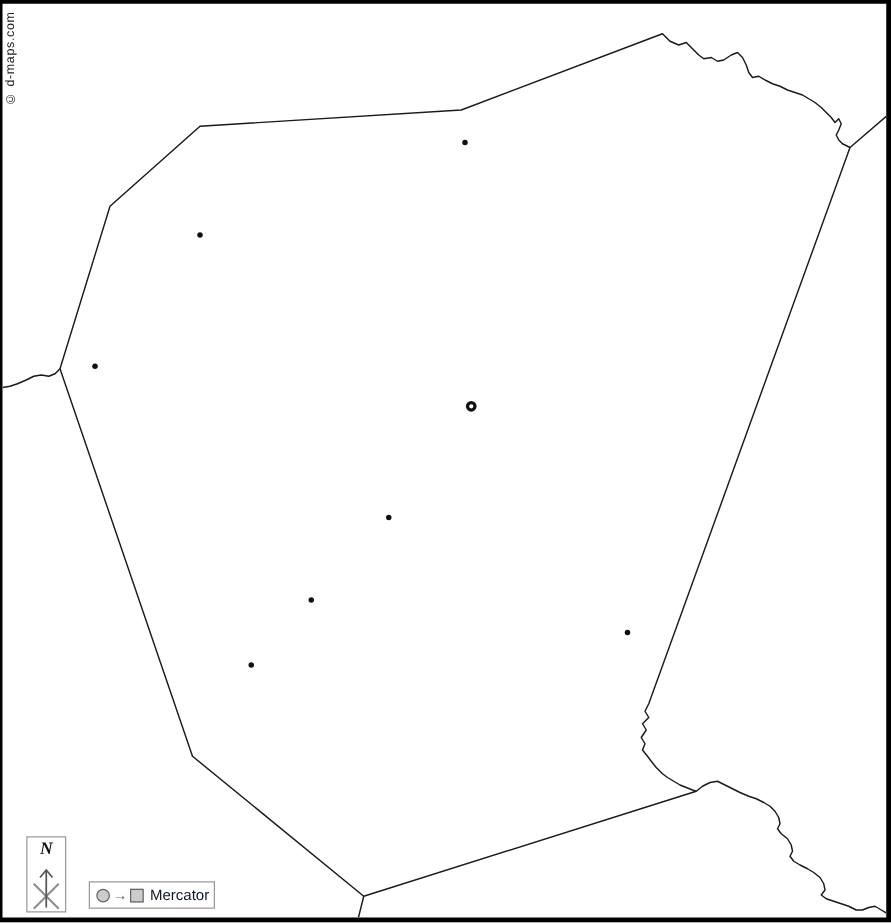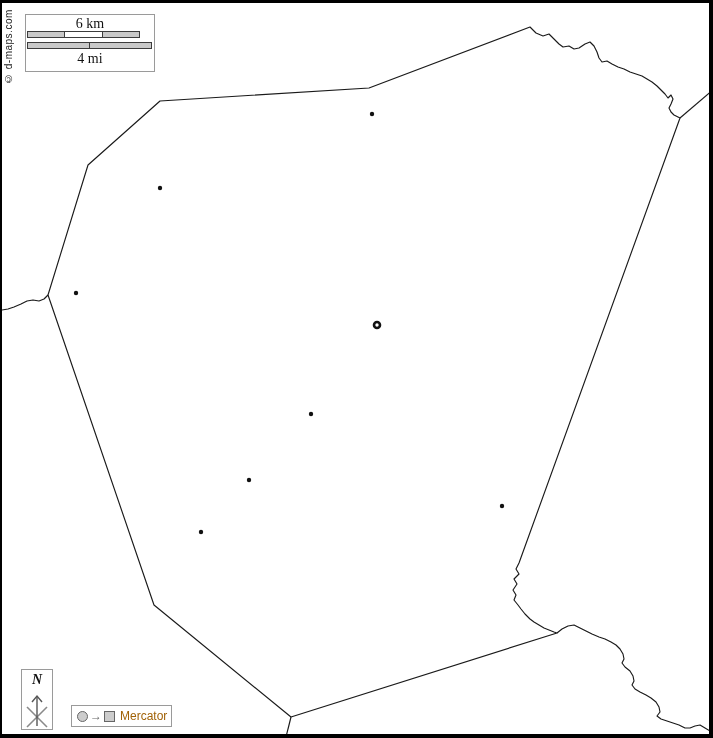--- a/index.html
+++ b/index.html
@@ -62,21 +62,21 @@
     display:flex;align-items:center;padding-left:5px;box-sizing:content-box;
   }
   .legend-circle{
     width:9px;height:9px;border-radius:50%;
     background:#cccccc;border:1px solid #666;flex:none;
   }
   .legend-arrow{color:#666;font-size:12px;line-height:1;margin:0 2px;flex:none;}
   .legend-square{
     width:9px;height:9px;background:#cccccc;border:1px solid #666;flex:none;
   }
-  .legend-text{color:#a16207;font-size:12px;margin-left:5px;white-space:nowrap;}
+  .legend-text{color:#0f172a;font-size:12px;margin-left:5px;white-space:nowrap;}
 </style>
 </head>
 <body>
 
 <div id="screen">
 
   <svg id="map-svg" viewBox="0 0 707 731">
       <path d="M158,98 L367,85 L528,24 L534,30 L541,33 L547,31 L552,36 L557,41 L561,44 L567,43 L572,46 L577,45 L583,41 L588,39 L592,43 L595,49 L597,55 L600,59 L605,58 L610,61 L616,64 L622,66 L628,69 L634,71 L640,73 L645,76 L650,79 L655,83 L659,87 L663,91 L666,95 L669,92 L671,96 L669,101 L667,105 L669,109 L672,112 L678,115 L517,560 L514,566 L517,571 L512,576 L515,581 L511,587 L514,592 L512,597 L516,602 L519,606 L523,611 L528,616 L532,619 L537,622 L542,625 L547,627 L552,629 L555,630 L289,714 L152,602 L46,292 L86,162 Z" fill="none" stroke="#1a1a1a" stroke-width="1.15" stroke-linejoin="round"></path>
       <path d="M46,292 L42,296 L37,298 L31,297 L25,298 L19,301 L12,304 L6,306 L0,307" fill="none" stroke="#1a1a1a" stroke-width="1.15" stroke-linejoin="round"></path>
       <path d="M678,115 L713,85" fill="none" stroke="#1a1a1a" stroke-width="1.15" stroke-linejoin="round"></path>
@@ -87,33 +87,20 @@
       <circle cx="74" cy="290" r="2.2" fill="#111111"></circle>
       <circle cx="309" cy="411" r="2.2" fill="#111111"></circle>
       <circle cx="247" cy="477" r="2.2" fill="#111111"></circle>
       <circle cx="199" cy="529" r="2.2" fill="#111111"></circle>
       <circle cx="500" cy="503" r="2.2" fill="#111111"></circle>
       <circle cx="375" cy="322" r="3" fill="#ffffff" stroke="#111111" stroke-width="2.6"></circle>
     </svg>
 
   <div class="watermark">© d-maps.com</div>
 
-  <div class="scale-box">
-    <div class="scale-label km">6 km</div>
-    <div class="scale-bar km" id="km-bar">
-        <div class="seg" style="background: rgb(201, 201, 201);"></div>
-        <div class="seg" style="background: rgb(255, 255, 255);"></div>
-        <div class="seg" style="background: rgb(201, 201, 201);"></div>
-      </div>
-    <div class="scale-bar mi" id="mi-bar">
-        <div class="seg" style="background: rgb(201, 201, 201);"></div>
-        <div class="seg" style="background: rgb(201, 201, 201);"></div>
-      </div>
-    <div class="scale-label mi">4 mi</div>
-  </div>
 
   <div class="compass-box">
     <div class="compass-n">N</div>
     <svg class="compass-rose" width="30" height="38" viewBox="0 0 30 38">
       <line x1="5" y1="17" x2="25" y2="37" stroke="#8a8a8a" stroke-width="1.6"></line>
       <line x1="5" y1="37" x2="25" y2="17" stroke="#8a8a8a" stroke-width="1.6"></line>
       <line x1="15" y1="6" x2="15" y2="36" stroke="#555" stroke-width="1.4"></line>
       <path d="M10,12 L15,6 L20,12" fill="none" stroke="#555" stroke-width="1.4"></path>
     </svg>
   </div>

